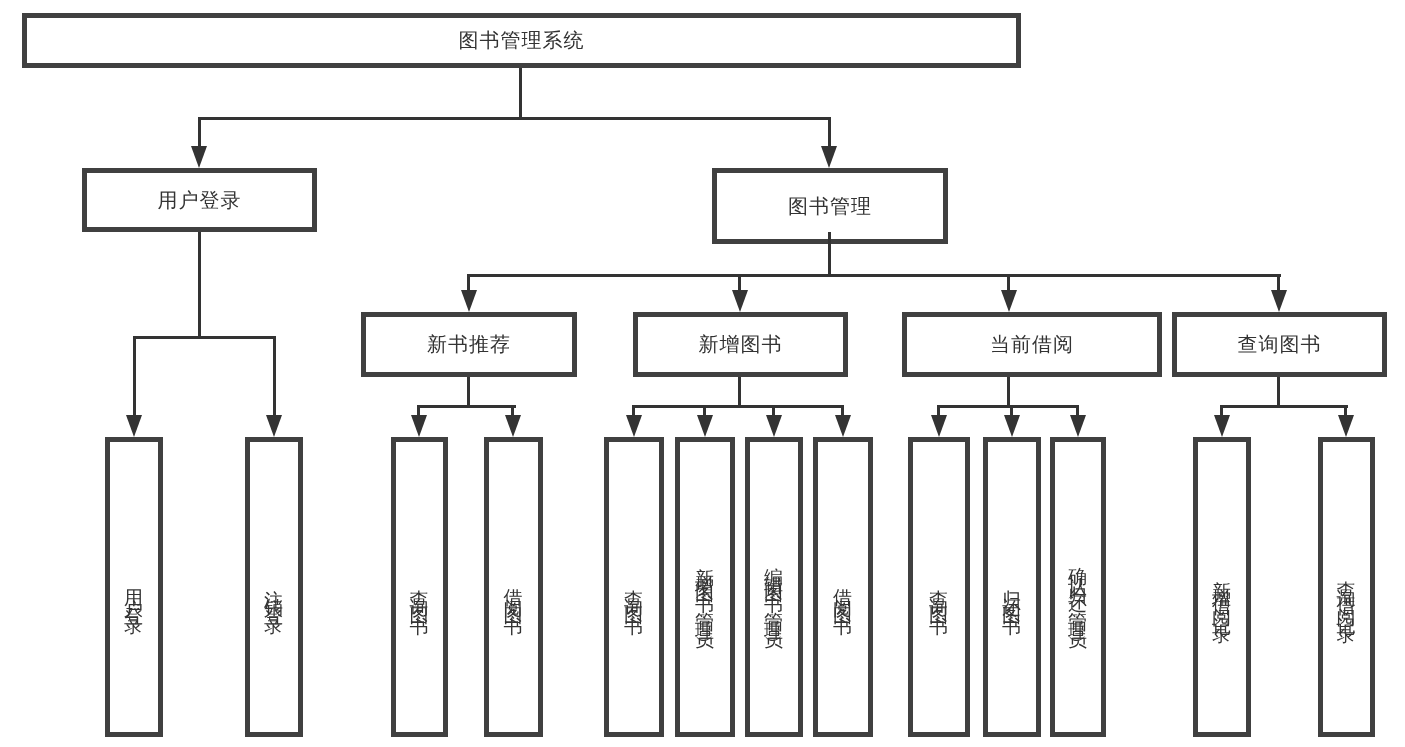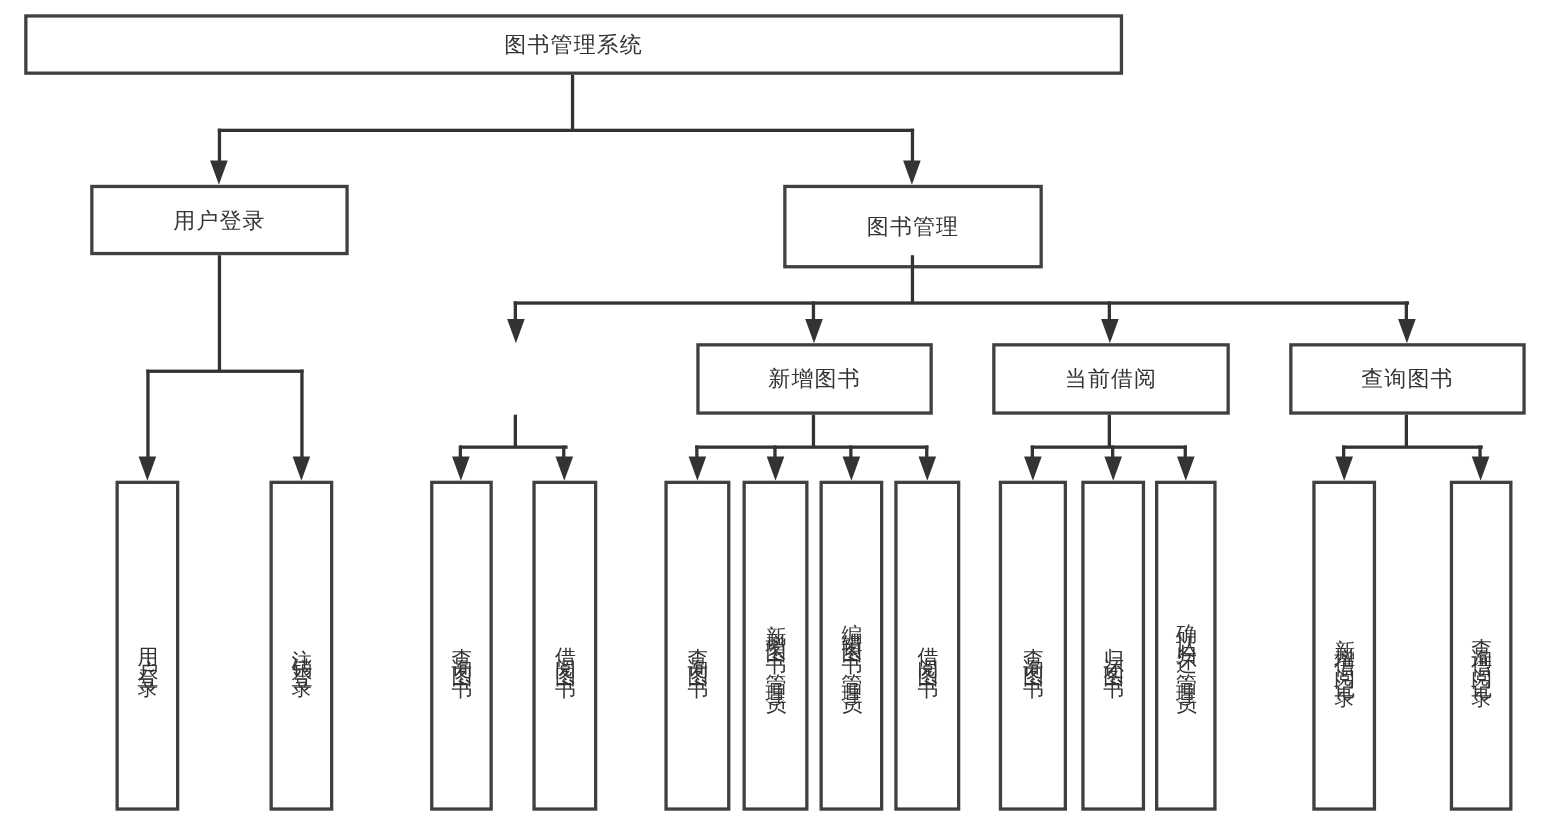--- a/index.html
+++ b/index.html
@@ -10,21 +10,21 @@
   #stage {
     position: relative;
     width: 1405px;
     height: 747px;
     background: #ffffff;
     overflow: hidden;
   }
   .box {
     position: absolute;
     box-sizing: border-box;
-    border: 3px solid #404040;
+    border: 5px solid #404040;
     background: #ffffff;
     color: #333333;
     display: flex;
     align-items: center;
     justify-content: center;
     text-align: center;
   }
   .hbox { font-size: 20px; letter-spacing: 1px; }
   .vbox {
     writing-mode: vertical-rl;
@@ -86,22 +86,23 @@
   <div class="hline" style="left:467px; top:274px; width:814px;"></div>
   <div class="vline" style="left:467px; top:274px; height:19px;"></div>
   <div class="arrow-down" style="left:461px; top:290px;"></div>
   <div class="vline" style="left:738px; top:274px; height:19px;"></div>
   <div class="arrow-down" style="left:732px; top:290px;"></div>
   <div class="vline" style="left:1007px; top:274px; height:19px;"></div>
   <div class="arrow-down" style="left:1001px; top:290px;"></div>
   <div class="vline" style="left:1277px; top:274px; height:19px;"></div>
   <div class="arrow-down" style="left:1271px; top:290px;"></div>
 
+  <div class="box hbox" style="left:361px; top:312px; width:216px; height:65px;">新书推荐</div>
   <div class="box hbox" style="left:633px; top:312px; width:215px; height:65px;">新增图书</div>
-  <div class="box hbox" style="left:902px; top:312px; width:216px; height:65px;">当前借阅</div>
+  <div class="box hbox" style="left:902px; top:312px; width:260px; height:65px;">当前借阅</div>
   <div class="box hbox" style="left:1172px; top:312px; width:215px; height:65px;">查询图书</div>
 
   <div class="vline" style="left:467px; top:377px; height:30px;"></div>
   <div class="hline" style="left:418px; top:405px; width:98px;"></div>
   <div class="vline" style="left:417px; top:405px; height:13px;"></div>
   <div class="arrow-down" style="left:411px; top:415px;"></div>
   <div class="vline" style="left:511px; top:405px; height:13px;"></div>
   <div class="arrow-down" style="left:505px; top:415px;"></div>
 
   <div class="vline" style="left:738px; top:377px; height:30px;"></div>

